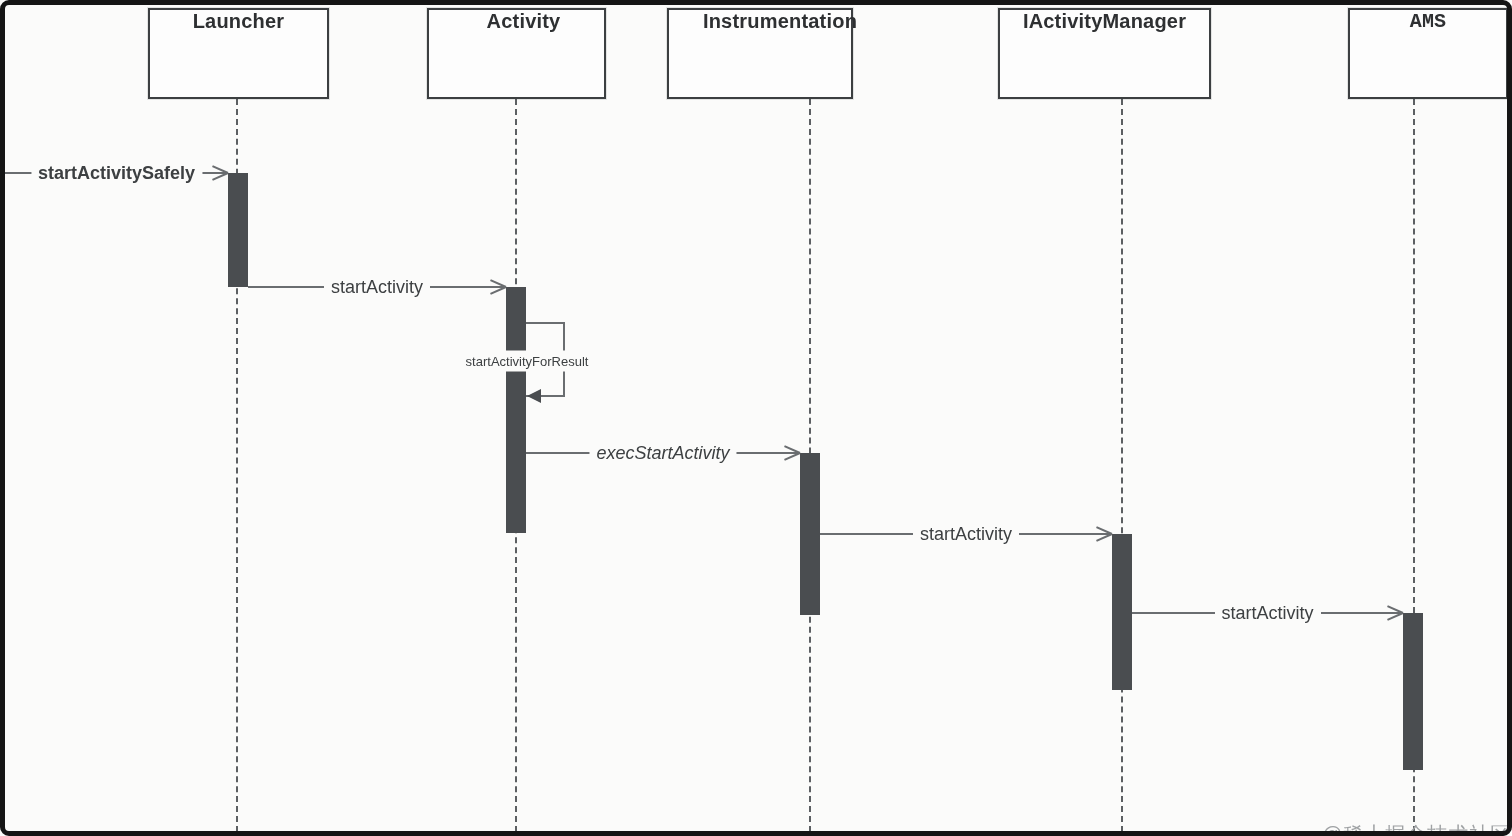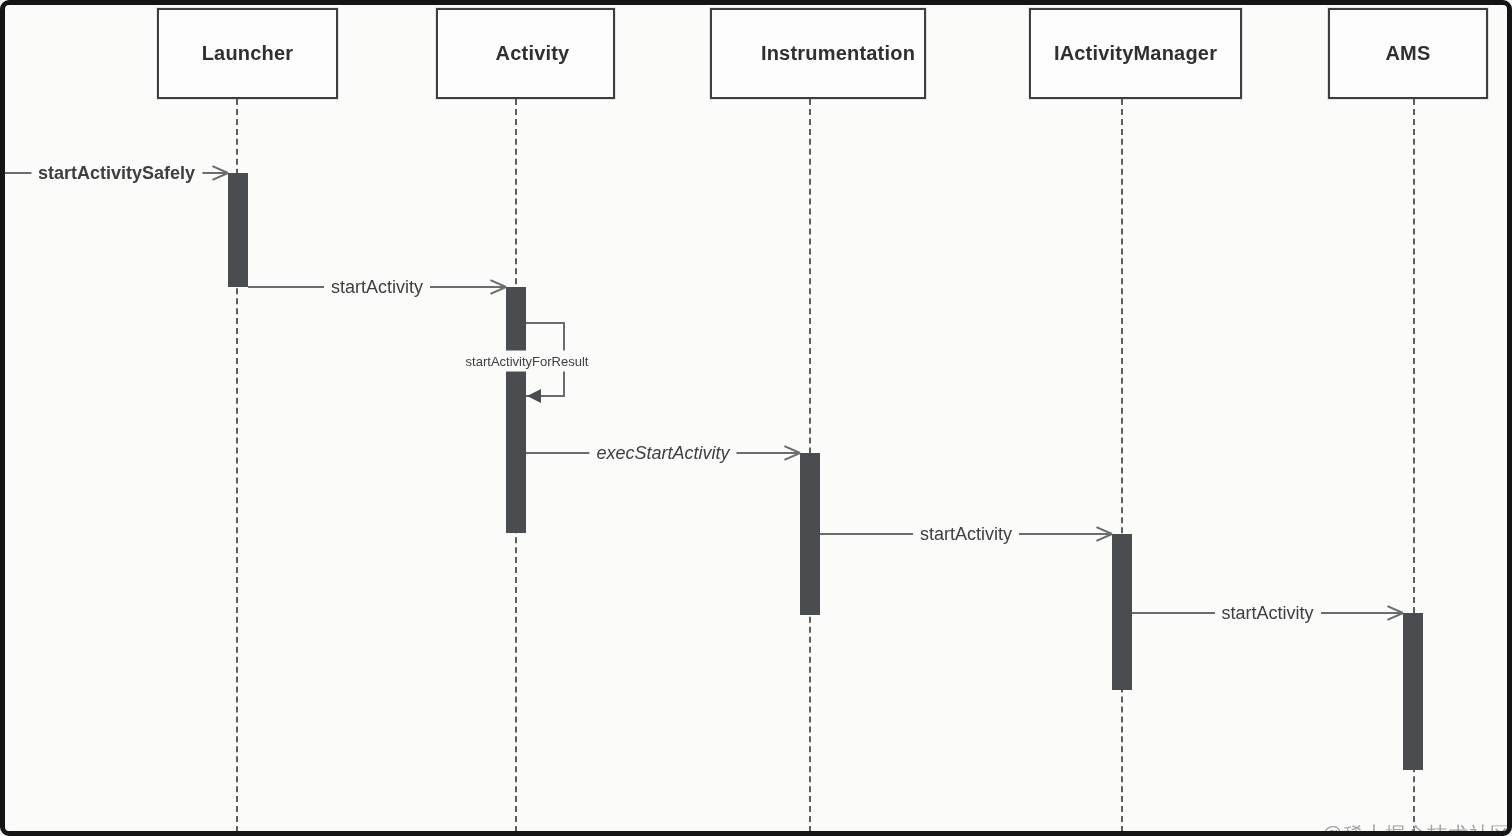--- a/index.html
+++ b/index.html
@@ -28,24 +28,23 @@
     border-radius:9px;
     pointer-events:none;
     z-index:9;
   }
   
   .pbox{
     position:absolute;top:8px;height:91px;
     background:#fdfdfd;
     border:2px solid var(--box-border);
     box-sizing:border-box;
-    display:flex;align-items:center;justify-content:center;
+    display:flex;justify-content:center;
     z-index:4;
     box-shadow:0 0 0 1px rgba(60,63,65,.12);
-    margin-left:9px;
   }
   .pbox .pname{
     font-size:20px;font-weight:700;color:var(--box-text);
     letter-spacing:.2px;white-space:nowrap;
   }
   
   .lifeline{
     position:absolute;top:99px;height:733px;width:0;
     border-left:2px dashed var(--lifeline);
     z-index:1;
@@ -107,27 +106,27 @@
 <body>
 
 <div id="stage">
 
   <div class="pbox" style="left:148px;width:181px;">
     <span class="pname">Launcher</span>
   </div>
   <div class="pbox" style="left:427px;width:179px;padding-left:14px;">
     <span class="pname">Activity</span>
   </div>
-  <div class="pbox" style="left:701px;width:216px;padding-left:40px;">
+  <div class="pbox" style="left:667px;width:186px;padding-left:40px;">
     <span class="pname">Instrumentation</span>
   </div>
-  <div class="pbox" style="left:1020px;width:213px;">
+  <div class="pbox" style="left:998px;width:213px;">
     <span class="pname">IActivityManager</span>
   </div>
-  <div class="pbox" style="left:1319px;width:160px;">
+  <div class="pbox" style="left:1348px;width:160px;font-family:Liberation Mono, monospace;">
     <span class="pname">AMS</span>
   </div>
 
   <div class="lifeline" style="left:236px;"></div>
   <div class="lifeline" style="left:515px;"></div>
   <div class="lifeline" style="left:809px;"></div>
   <div class="lifeline" style="left:1121px;"></div>
   <div class="lifeline" style="left:1413px;"></div>
 
   <div class="act" style="left:228px;top:173px;height:114px;"></div>

